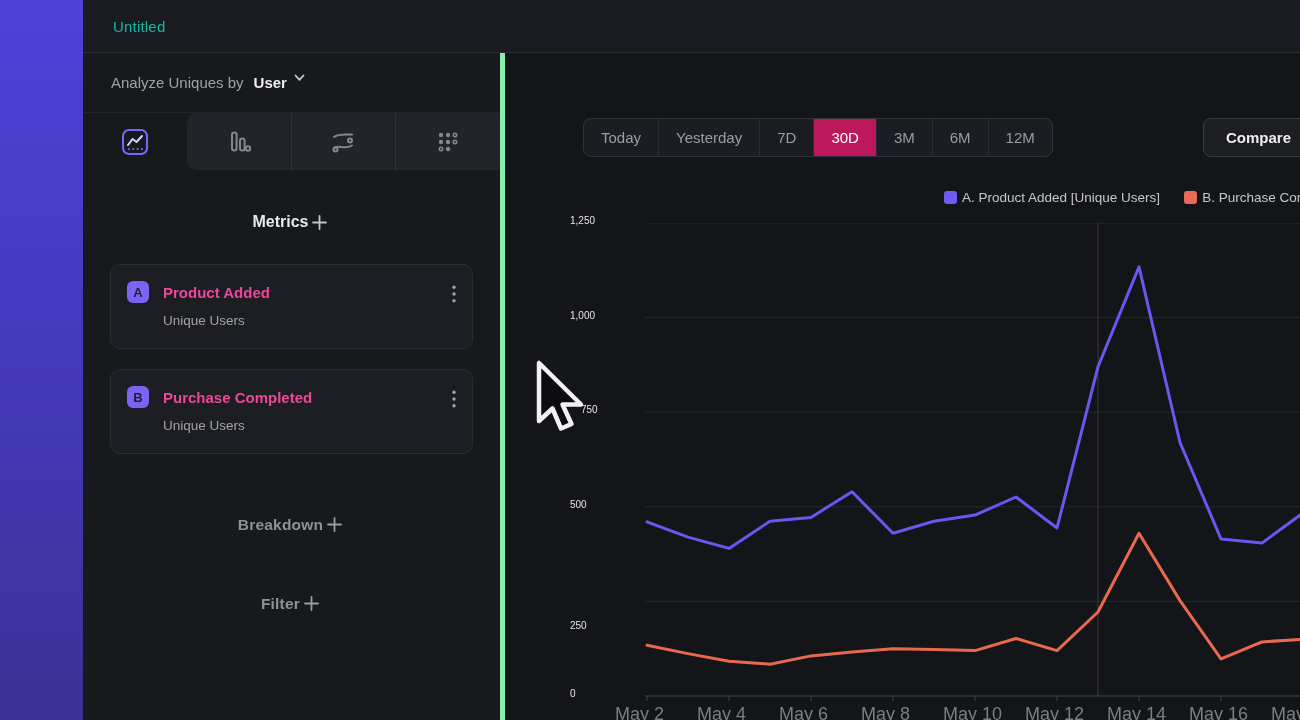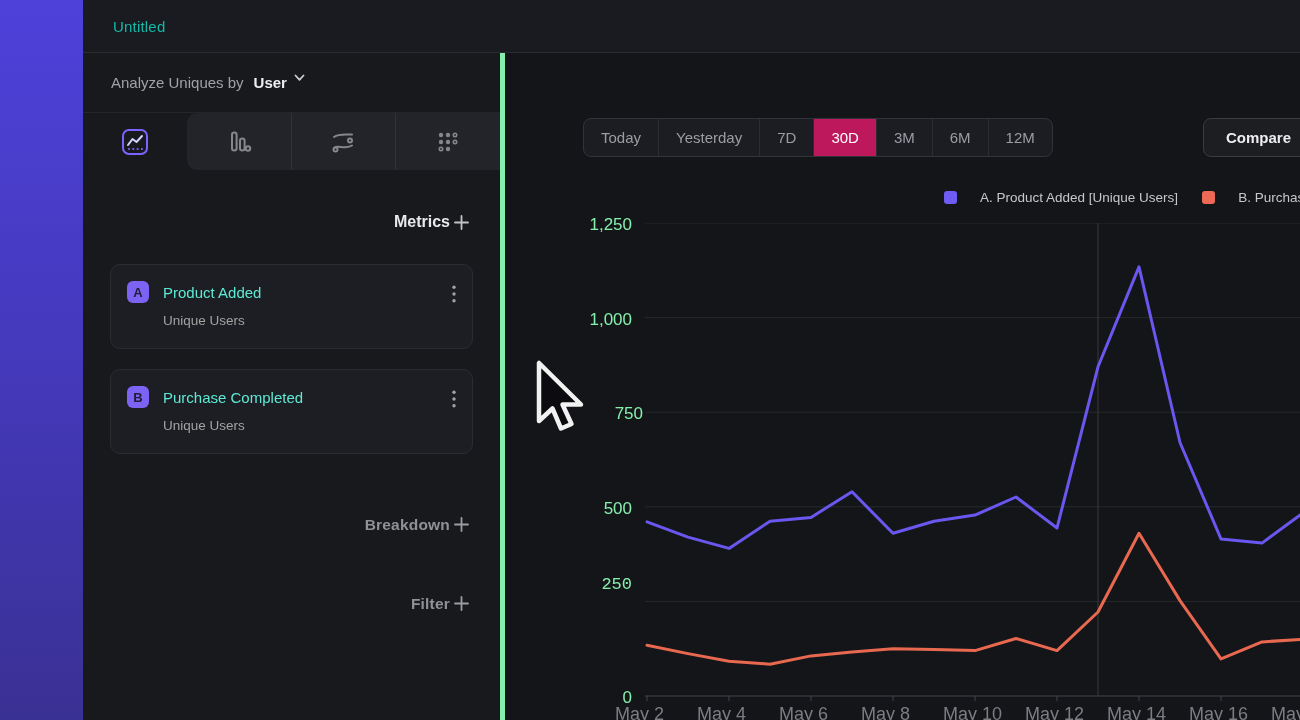--- a/index.html
+++ b/index.html
@@ -26,60 +26,60 @@
     border-bottom:1px solid #242529; font-size:15px; }
   .analyze-label { color:#9fa1a7; margin-right:10px; }
   .analyze-value { display:flex; align-items:flex-start; gap:7px; color:#edeef0; font-weight:700; cursor:pointer; }
 
   .charttabs { position:relative; height:57px; display:flex; }
   .tab-first { width:105px; display:flex; align-items:center; justify-content:center; }
   .tab-rest { width:317px; height:57px; background:#232429; border-radius:10px 0 0 10px; display:flex; }
   .tab-cell { flex:1; display:flex; align-items:center; justify-content:center; }
   .tab-cell + .tab-cell { border-left:1px solid #32333a; }
 
-  .section-row { display:flex; align-items:center; justify-content:flex-end; padding:0 28px; }
+  .section-row { display:flex; align-items:center; justify-content:center; padding:0 28px; }
   .metrics-row { margin-top:36px; height:32px; }
   .metrics-row .hdr { color:#e8e9eb; font-size:16px; font-weight:700; }
   .filter-row { margin-top:44px; height:35px; }
   .breakdown-row { margin-top:53px; height:35px; }
   .dim-hdr { color:#8f9197; font-size:15.5px; font-weight:700; letter-spacing:.2px; }
   .plus-btn { width:22px; height:22px; display:flex; align-items:center; justify-content:center; cursor:pointer; }
 
   .metric-card { margin:0 27px; height:85px; background:#1d1e23; border:1px solid #2b2c32;
     border-radius:10px; position:relative; cursor:pointer; }
   .metric-card.first { margin-top:26px; }
   .metric-card.second { margin-top:20px; }
   .card-top { display:flex; align-items:center; gap:14px; padding:16px 16px 0 16px; }
   .badge { width:22px; height:22px; border-radius:6px; background:#7d63f4; color:#201e36;
     font-size:13px; font-weight:700; display:flex; align-items:center; justify-content:center; }
-  .card-title { color:#5eead4; font-size:15px; font-weight:400; flex:1; }
+  .card-title { color:#ec4899; font-size:15px; font-weight:700; flex:1; }
   .kebab { position:absolute; right:14px; top:18px; cursor:pointer; padding:2px; }
   .card-sub { margin:10px 0 0 52px; color:#a3a3a3; font-size:13.5px; }
 
   
   .main { position:absolute; left:505px; top:53px; width:795px; height:667px; }
 
   .seg-control { position:absolute; left:78px; top:65px; height:39px; display:flex;
     background:#1c1d22; border:1px solid #32333a; border-radius:8px; overflow:hidden; }
   .seg-item { display:flex; align-items:center; gap:9px; padding:0 17px; font-size:15px;
     color:#9b9da3; cursor:pointer; white-space:nowrap; }
   .seg-item + .seg-item { border-left:1px solid #2c2d33; }
   .seg-item.selected { background:#be185d; color:#ffffff; font-weight:400; }
 
   .compare-btn { position:absolute; left:698px; top:65px; height:39px; width:130px;
     background:#1d1e22; border:1px solid #3b3c42; border-radius:8px; color:#ededef;
     font-size:15px; font-weight:700; display:flex; align-items:center; padding-left:22px; cursor:pointer;
     font-family:"Liberation Sans", sans-serif; }
 
   .legend { position:absolute; left:439px; top:137px; display:flex; gap:24px; white-space:nowrap; }
-  .legend-item { display:flex; align-items:center; gap:23px; font-size:13.5px; color:#c6c7cb; cursor:pointer; }
+  .legend-item { display:flex; align-items:center; gap:5px; font-size:13.5px; color:#c6c7cb; cursor:pointer; }
   .legend-swatch { width:13px; height:13px; border-radius:3px; flex:0 0 auto; }
 
   .plot-svg { position:absolute; left:140px; top:170px; }
-  .ylabel { position:absolute; width:62px; text-align:right; color:#86efac; font-size:17px; }
+  .ylabel { position:absolute; width:62px; text-align:left; color:#e5e5e5; font-size:10px; }
   .xlabel { position:absolute; width:64px; text-align:left; color:#7b7d82; font-size:18px; top:651px; }
 
   .cursor { position:absolute; left:531px; top:359px; pointer-events:none; }
 </style>
 </head>
 <body>
 
 <div class="accent-strip"></div>
 
 <div class="topbar">
@@ -258,21 +258,21 @@
       <line x1="330" y1="473" x2="330" y2="478" stroke="#43444a" stroke-width="1"></line>
       <line x1="412" y1="473" x2="412" y2="478" stroke="#43444a" stroke-width="1"></line>
       <line x1="494" y1="473" x2="494" y2="478" stroke="#43444a" stroke-width="1"></line>
       <line x1="576" y1="473" x2="576" y2="478" stroke="#43444a" stroke-width="1"></line>
       <line x1="658" y1="473" x2="658" y2="478" stroke="#43444a" stroke-width="1"></line>
       <polyline points="2,298.9 43,314.1 84,325.4 125,298.2 166,294.4 207,268.7 248,310.3 289,298.2 330,292.1 371,274.0 412,305.0 453,143.8 494,43.9 535,219.5 576,316.0 617,320.1 658,289.9" fill="none" stroke="#6A57EF" stroke-width="3" stroke-linejoin="round" stroke-linecap="round"></polyline>
       <polyline points="2,422.3 43,430.6 84,438.2 125,441.2 166,432.9 207,429.1 248,425.7 289,426.5 330,427.6 371,415.5 412,427.6 453,389.0 494,310.3 535,377.6 576,435.9 617,418.9 658,416.2" fill="none" stroke="#E8694F" stroke-width="3" stroke-linejoin="round" stroke-linecap="round"></polyline>
     </svg>
   <div id="ylabels">
       <div class="ylabel" style="left: 65px; top: 635px;">0</div>
-      <div class="ylabel" style="left: 65px; top: 522px; font-family: Liberation Mono, monospace;">250</div>
+      <div class="ylabel" style="left: 65px; top: 567px;">250</div>
       <div class="ylabel" style="left: 65px; top: 445.8px;">500</div>
       <div class="ylabel" style="left: 76px; top: 351.2px;">750</div>
       <div class="ylabel" style="left: 65px; top: 256.6px;">1,000</div>
       <div class="ylabel" style="left: 65px; top: 162px;">1,250</div>
     </div>
   <div id="xlabels">
       <div class="xlabel" style="left: 110px;">May 2</div>
       <div class="xlabel" style="left: 192px;">May 4</div>
       <div class="xlabel" style="left: 274px;">May 6</div>
       <div class="xlabel" style="left: 356px;">May 8</div>

